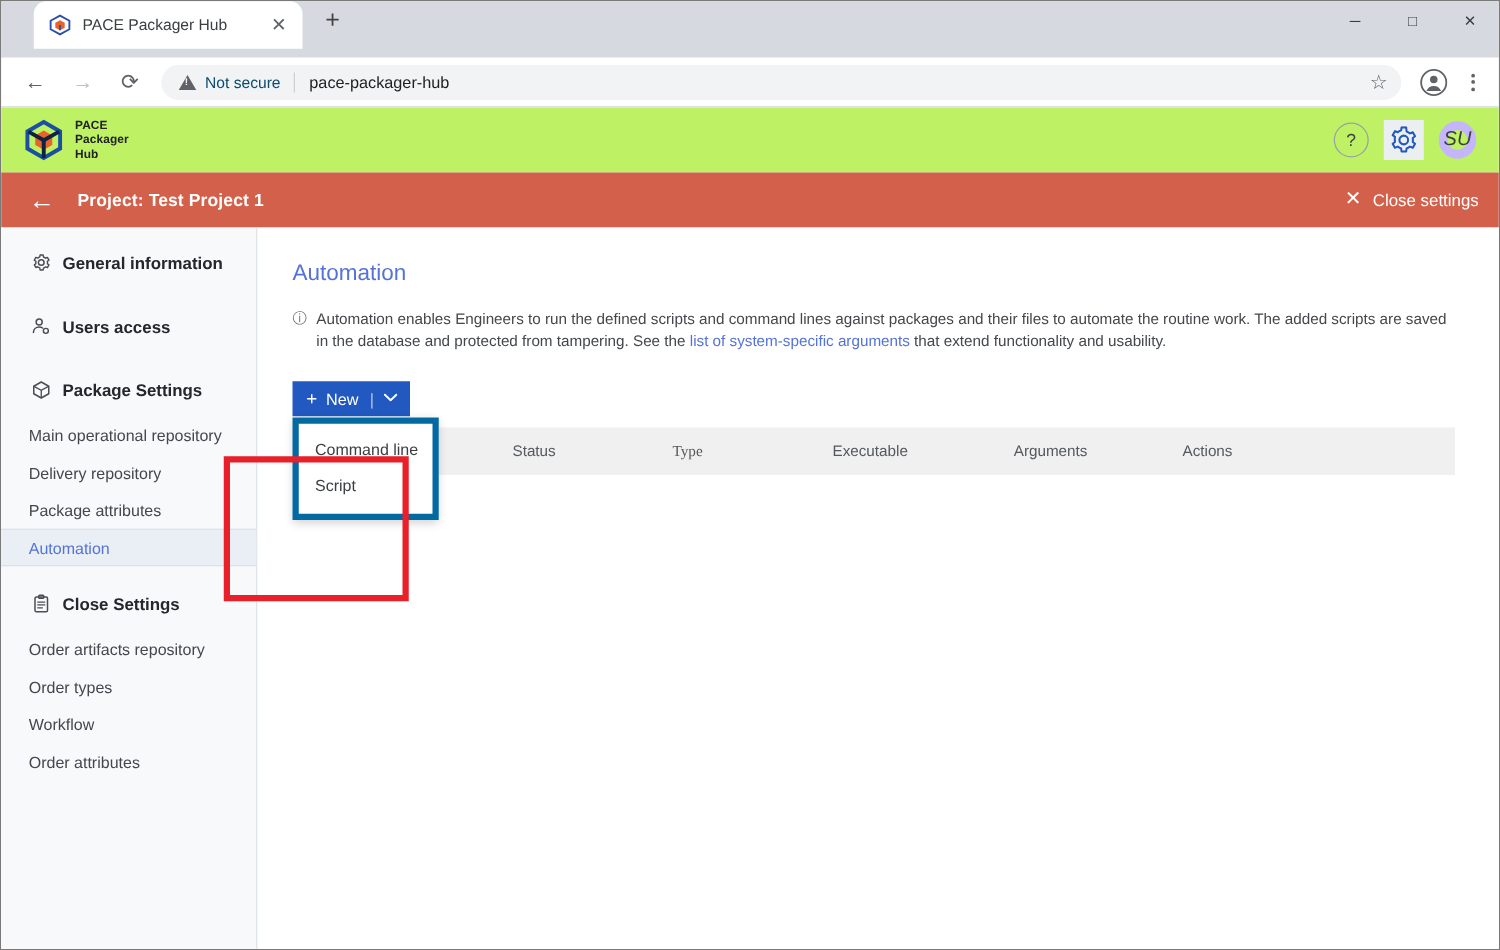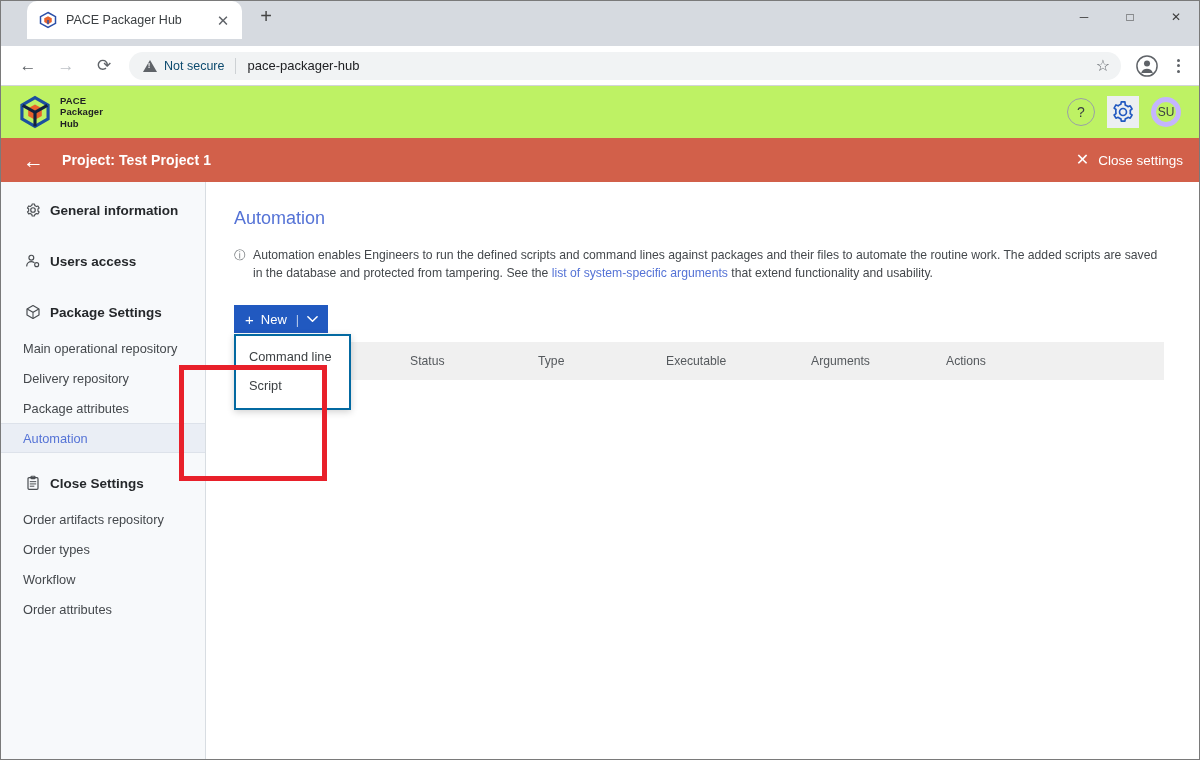--- a/index.html
+++ b/index.html
@@ -147,23 +147,23 @@
     display: flex; align-items: center; justify-content: center;
     color: #3c4043; font-size: 14px;
   }
   .gear-btn {
     width: 32px; height: 32px;
     background: #eceff1;
     display: flex; align-items: center; justify-content: center;
   }
   .su-avatar {
     width: 30px; height: 30px; border-radius: 50%;
-    border: 5px solid #c4b5fd;
-    display: flex; align-items: center; justify-content: center;
-    font-size: 12px; color: #3c4043;
+    border: 7px solid #c4b5fd;
+    display: flex; align-items: center; justify-content: center;
+    font-size: 16px; color: #3c4043; font-style: italic;
   }
 
   .project-bar {
     height: 44px; flex: 0 0 44px;
     background: #d2604a;
     display: flex; align-items: center;
     padding: 0 16px 0 22px;
     color: #ffffff;
   }
   .back-arrow {
@@ -245,21 +245,21 @@
   }
   .new-btn .plus { font-size: 15px; margin-right: 7px; font-weight: 400; line-height: 1; }
   .new-btn .bar { margin: 0 8px 0 9px; opacity: .65; }
   .new-btn .chev { font-size: 11px; line-height: 1; }
 
   .dropdown {
     position: absolute;
     left: 0; top: 30px;
     width: 117px;
     background: #ffffff;
-    border: 2px solid #0369a1;
+    border: 5px solid #0369a1;
     box-shadow: 0 2px 7px rgba(0,0,0,.18);
     padding: 6px 0 8px 0;
     z-index: 30;
     text-align: center;
   }
   .dd-item {
     height: 29px; display: flex; align-items: center;
     padding-left: 13px; font-size: 12.8px; color: #3c4043;
     cursor: pointer;
   }
@@ -271,21 +271,21 @@
     display: flex; align-items: center;
     width: 930px;
   }
   .th {
     font-size: 12.2px; color: #55595d;
     padding-left: 0;
   }
   .th-spacer { width: 48px; flex: 0 0 48px; }
   .th1 { width: 128px; flex: 0 0 128px; }
   .th2 { width: 128px; flex: 0 0 128px; }
-  .th3 { width: 128px; flex: 0 0 128px; }
+  .th3 { width: 128px; flex: 0 0 128px; font-family: Liberation Serif, serif; }
   .th4 { width: 145px; flex: 0 0 145px; }
   .th5 { width: 135px; flex: 0 0 135px; }
   .th6 { width: 100px; flex: 0 0 100px; }
 
   
   .annot {
     position: absolute;
     left: 178px; top: 279px;
     width: 148px; height: 116px;
     border: 5px solid #e8202a;

